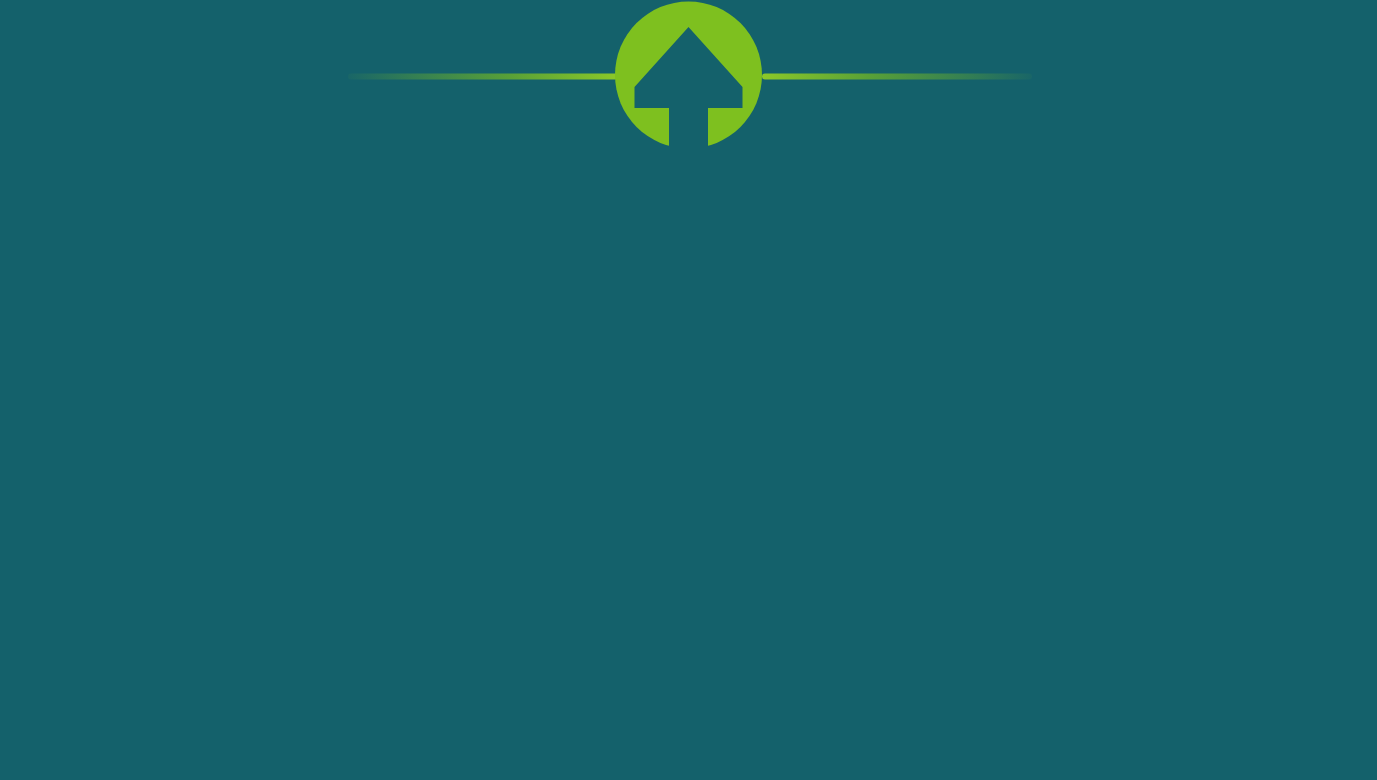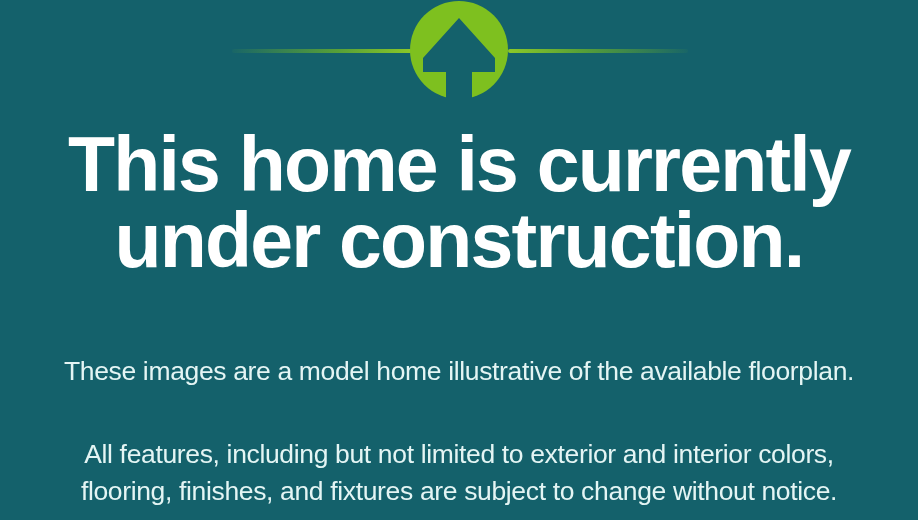--- a/index.html
+++ b/index.html
@@ -125,22 +125,15 @@
         </mask>
       </defs>
 
       <g mask="url(#arrow-cutout)">
         <circle cx="50" cy="50" r="49" fill="#7ec01f"></circle>
       </g>
     </svg>
 
   </div>
 
-  <h1 id="headline">This home is currently
-under construction.</h1>
 
-  <div id="body-copy">
-    <span class="paragraph" id="paragraph-1">These images are a model home illustrative of the available floorplan.</span>
-    <span class="paragraph" id="paragraph-2">All features, including but not limited to exterior and interior colors,
-flooring, finishes, and fixtures are subject to change without notice.</span>
-  </div>
 
 </div>
 
 </body></html>

